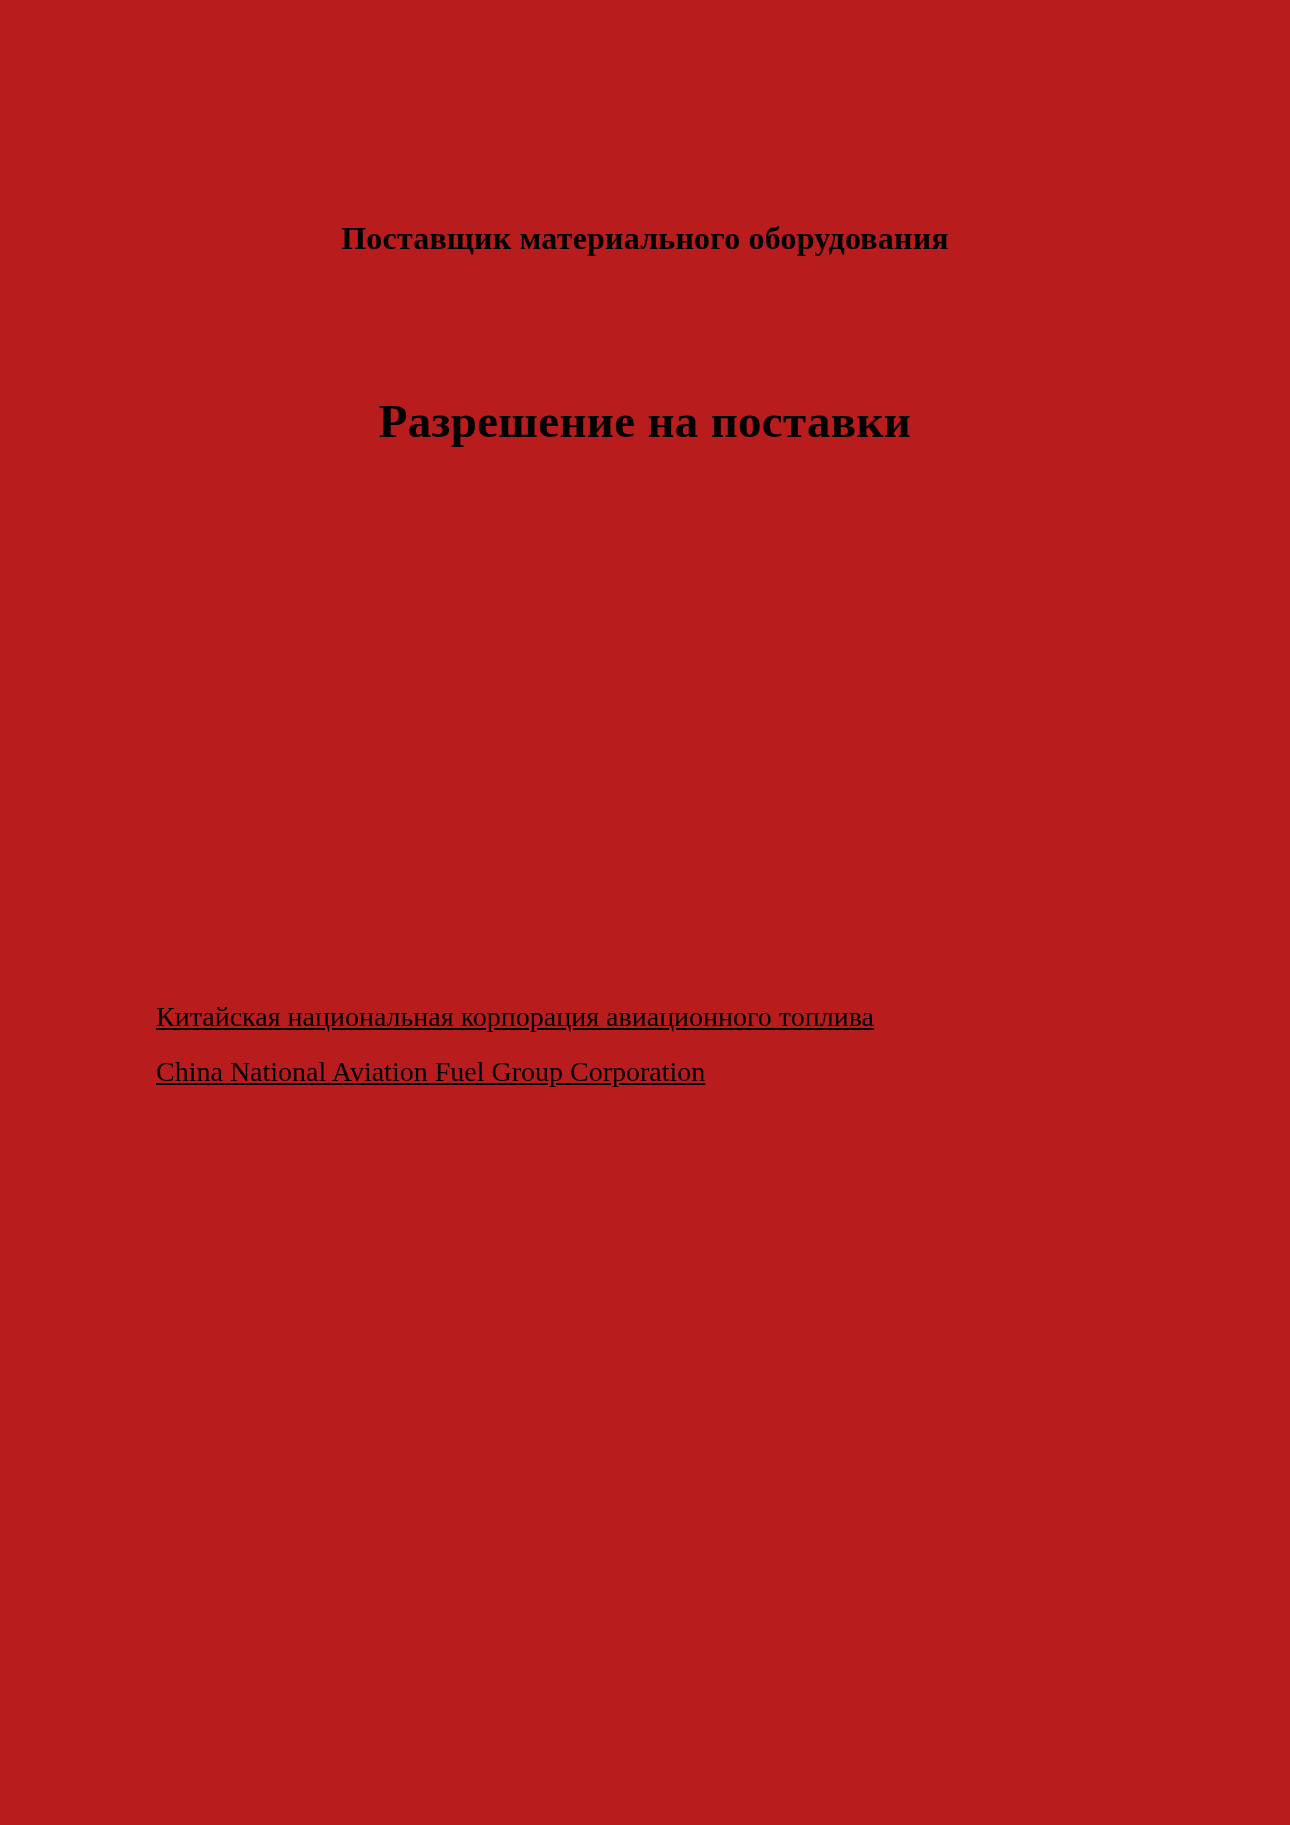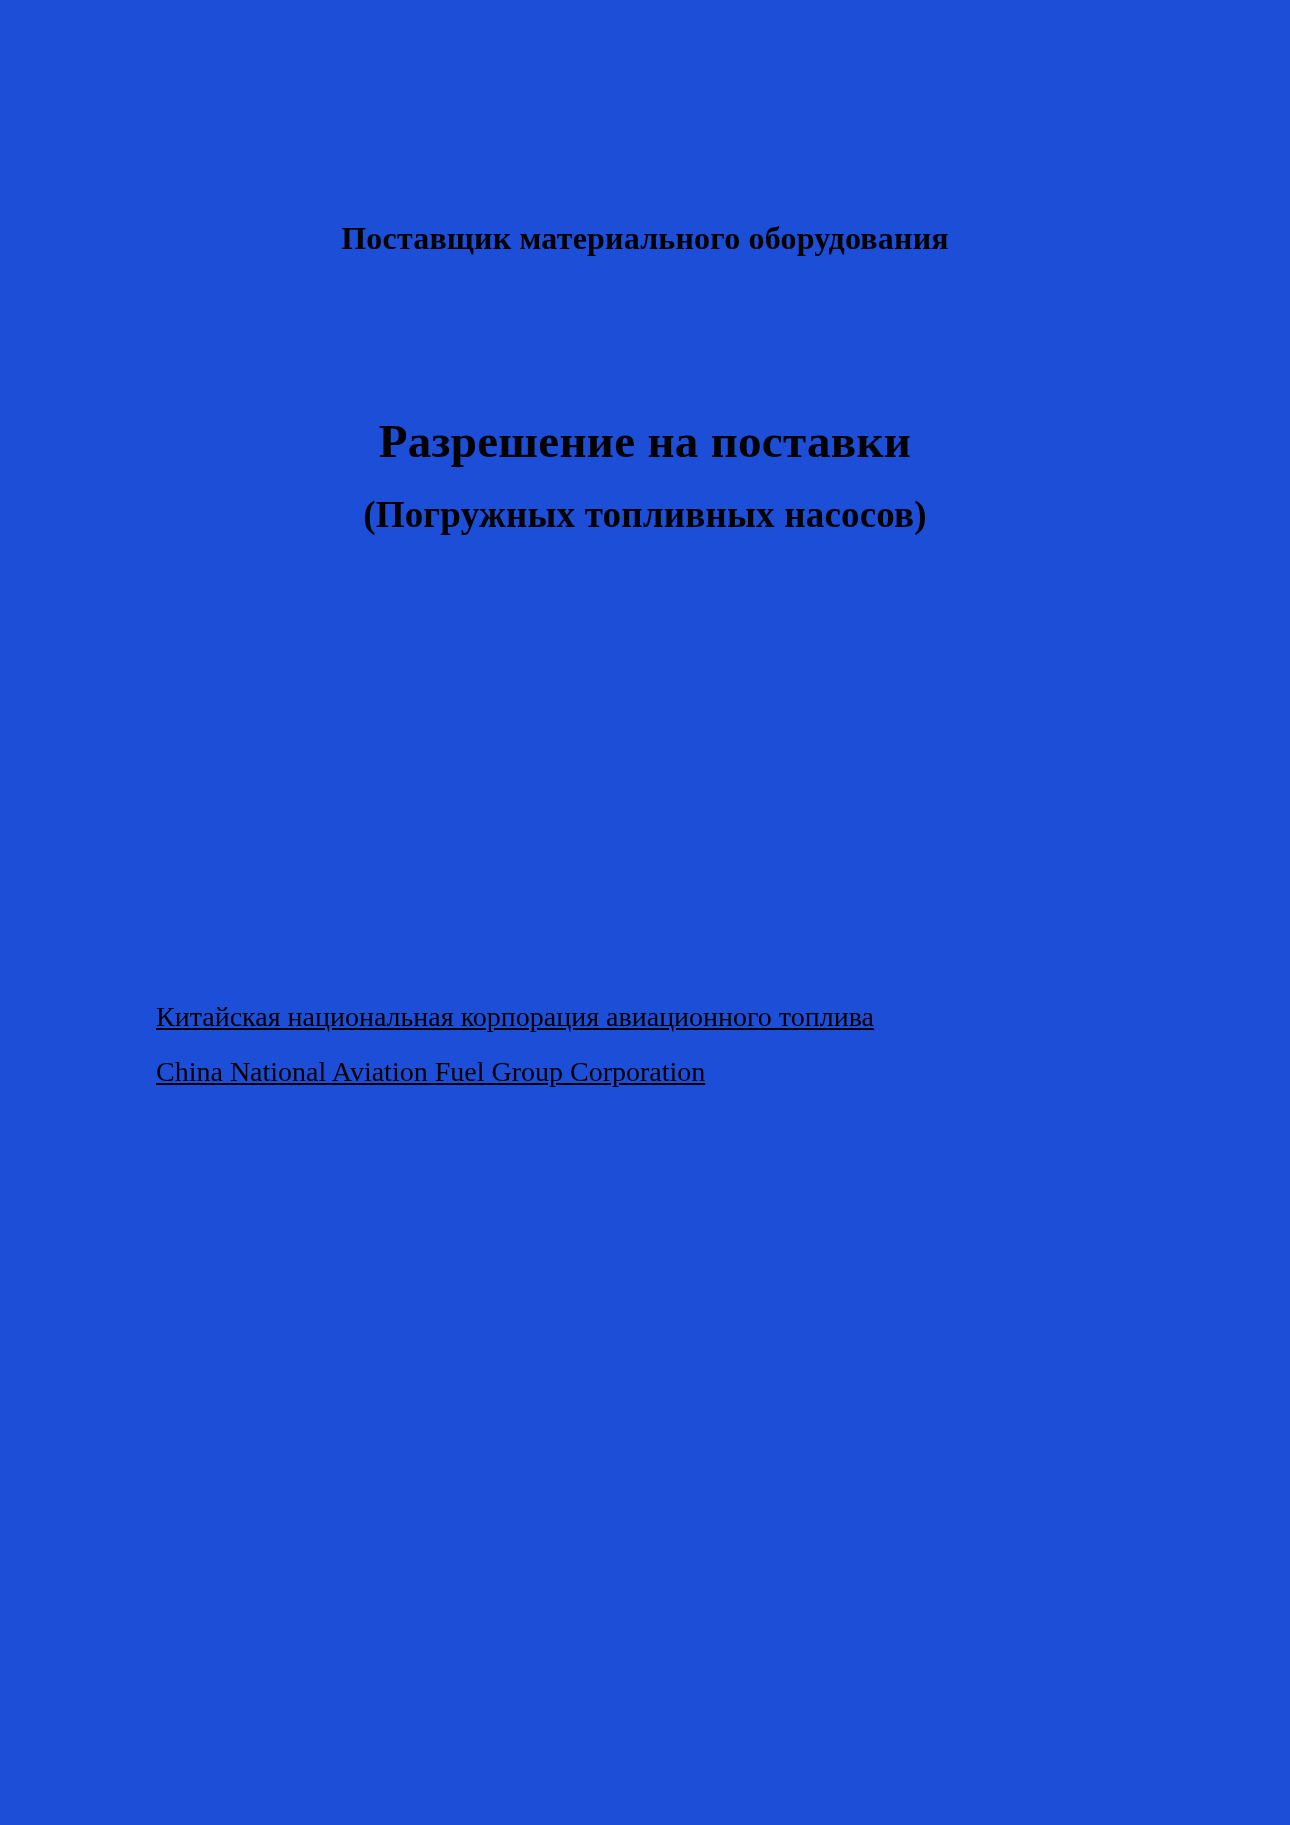--- a/index.html
+++ b/index.html
@@ -12,21 +12,21 @@
     height: 1825px;
     position: relative;
     font-family: "Liberation Serif", "DejaVu Serif", serif;
     color: #000000;
     overflow: hidden;
   }
   .page {
     position: relative;
     width: 1290px;
     height: 1825px;
-    background: #1d4ed8;
+    background: #b91c1c;
     box-sizing: border-box;
   }
   .doc-header {
     position: absolute;
     top: 218px;
     left: 0;
     width: 1290px;
     text-align: center;
     font-size: 32px;
     font-weight: bold;
@@ -38,21 +38,20 @@
     top: 390px;
     left: 0;
     width: 1290px;
     text-align: center;
   }
   .doc-title {
     font-size: 47px;
     font-weight: bold;
     line-height: 1.35;
     letter-spacing: 0.3px;
-    margin-top: 20px;
   }
   .doc-subtitle {
     font-size: 37px;
     font-weight: bold;
     line-height: 1.4;
     margin-top: 16px;
     letter-spacing: 0.2px;
   }
   .org-block {
     position: absolute;
@@ -76,21 +75,20 @@
 </style>
 </head>
 <body>
 
 <div class="page">
 
   <div class="doc-header">Поставщик материального оборудования</div>
 
   <div class="doc-title-block">
     <div class="doc-title">Разрешение на поставки</div>
-    <div class="doc-subtitle">(Погружных топливных насосов)</div>
   </div>
 
   <div class="org-block">
     <div class="org-ru">Китайская национальная корпорация авиационного топлива</div>
     <div class="org-en">China National Aviation Fuel Group Corporation</div>
   </div>
 
 </div>
 
 </body></html>

